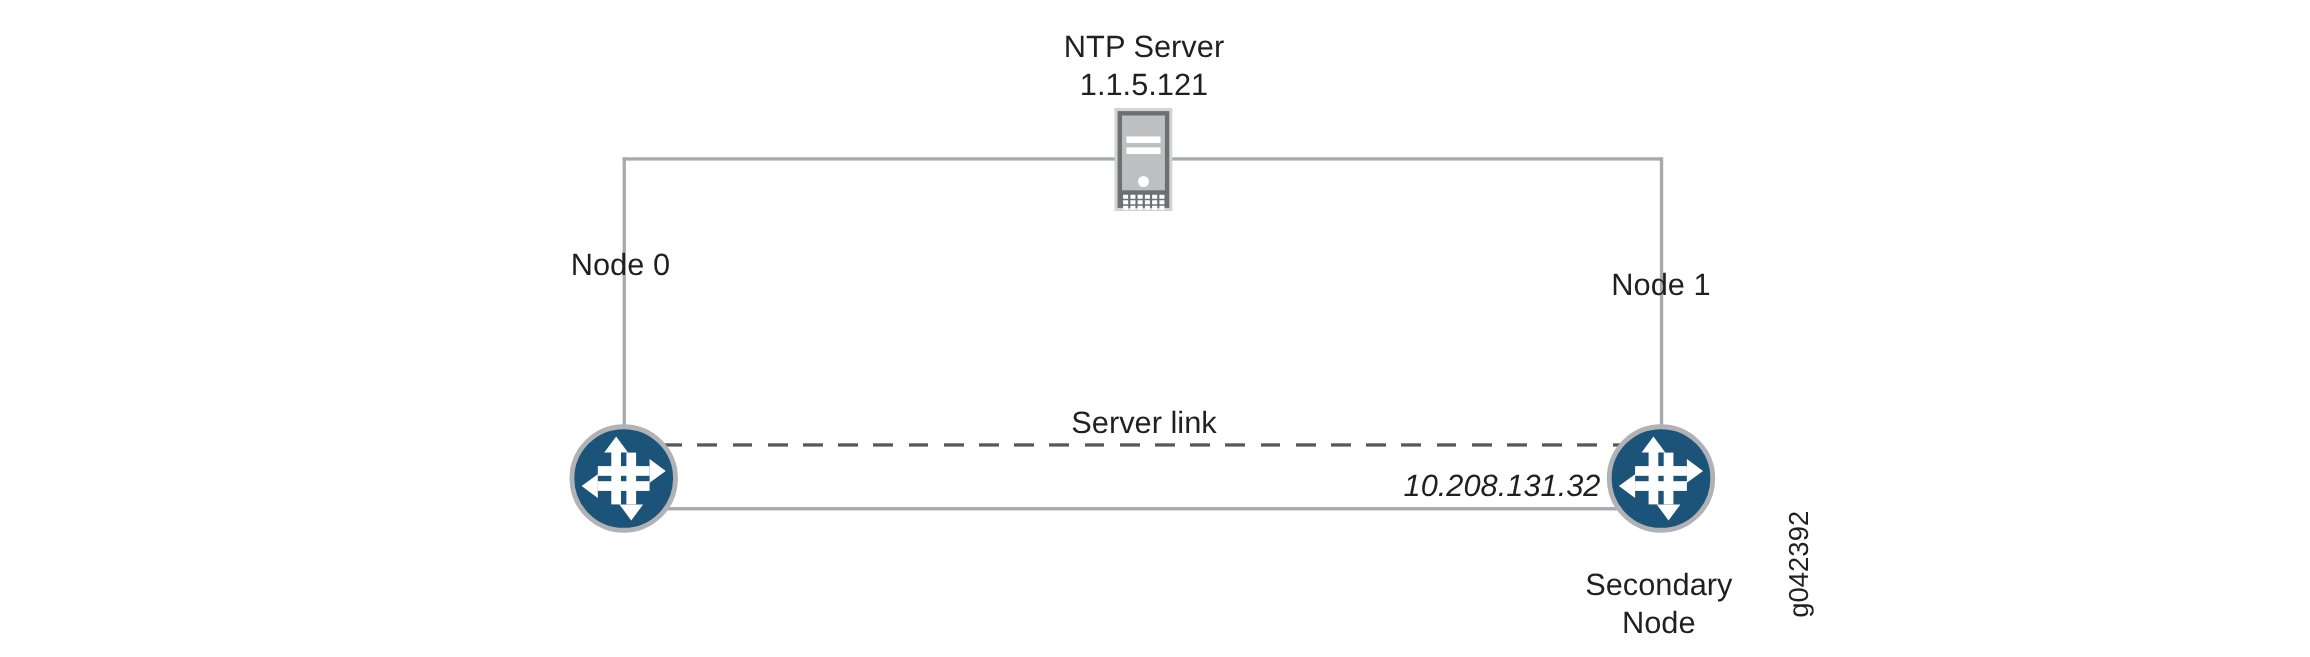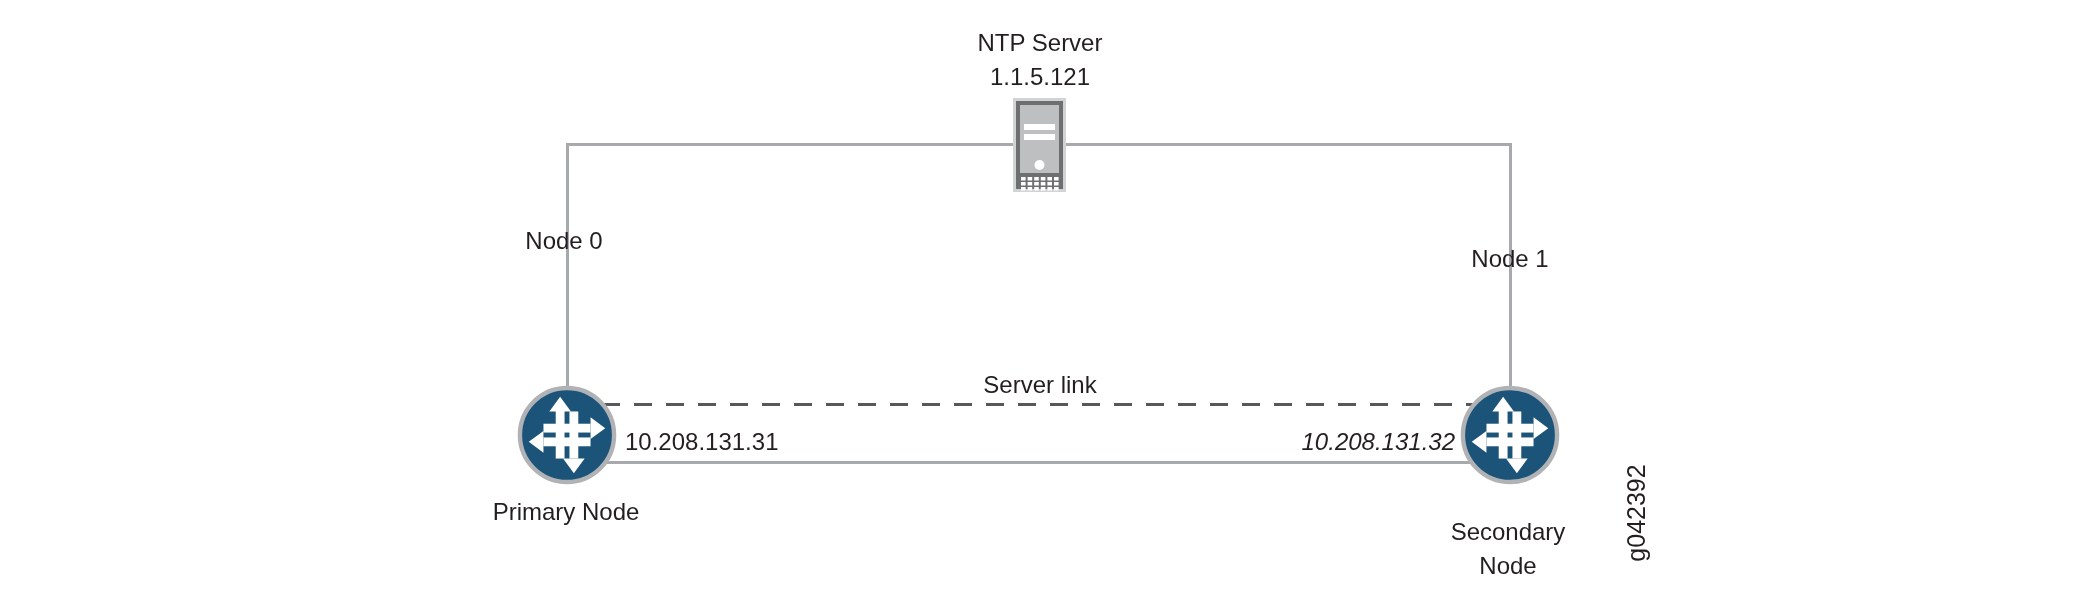--- a/index.html
+++ b/index.html
@@ -32,21 +32,21 @@
   .router-bg{fill:var(--router-blue,#1B5478);stroke:var(--router-ring,#B0B2B5);stroke-width:4.5;}
   .arrow{fill:#ffffff;}
   .srv-outline{fill:var(--server-outline,#D2D3D5);}
   .srv-frame{fill:var(--server-frame,#6E6F71);}
   .srv-body{fill:var(--server-body,#BDBFC1);}
   .srv-white{fill:#ffffff;}
 
   
   .lbl{
     position:absolute;z-index:3;
-    font-size:24px;line-height:34px;
+    font-size:28px;line-height:34px;
     white-space:nowrap;
   }
   .center{transform:translateX(-50%);text-align:center;}
   #ntp-label{left:1040px;top:26px;}
   #node0-label{left:564px;top:224px;}
   #node1-label{left:1510px;top:242px;}
   #control-label{left:1040px;top:368px;}
   #mgmt-label{left:1010px;top:425px;}
   #ip-node0{left:625px;top:425px;}
   #ip-node1{right:645px;top:425px;font-style:italic;}
@@ -108,21 +108,19 @@
   <div class="lbl center" id="ntp-label">
     <div>NTP Server</div>
     <div>1.1.5.121</div>
   </div>
 
   <div class="lbl center" id="node0-label">Node 0</div>
   <div class="lbl center" id="node1-label">Node 1</div>
 
   <div class="lbl center" id="control-label">Server link</div>
 
-  <div class="lbl" id="ip-node0">10.208.131.31</div>
   <div class="lbl" id="ip-node1">10.208.131.32</div>
 
-  <div class="lbl center role" id="role-node0">Primary Node</div>
   <div class="lbl center role" id="role-node1">Secondary Node</div>
 
   <div class="lbl" id="figure-id">g042392</div>
 
 </div>
 
 </body></html>

